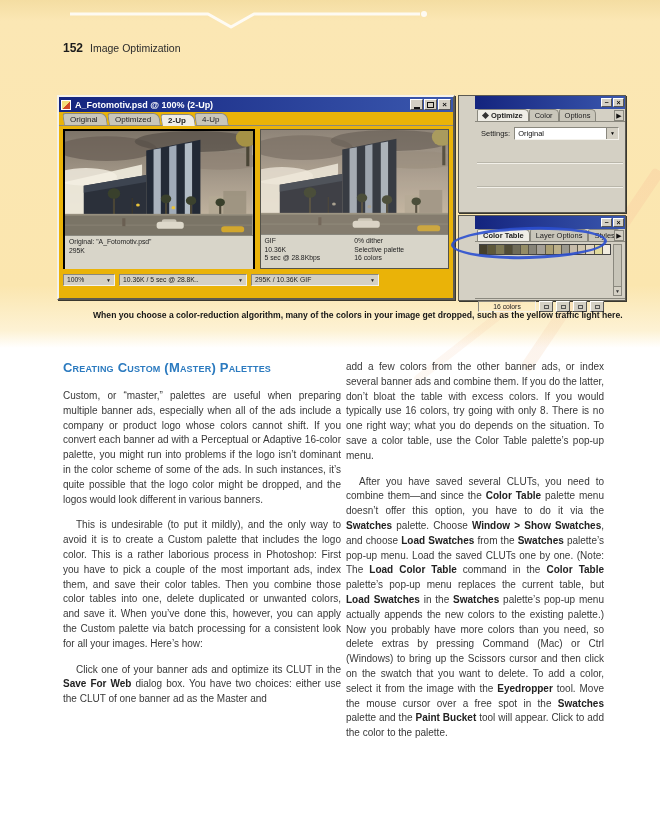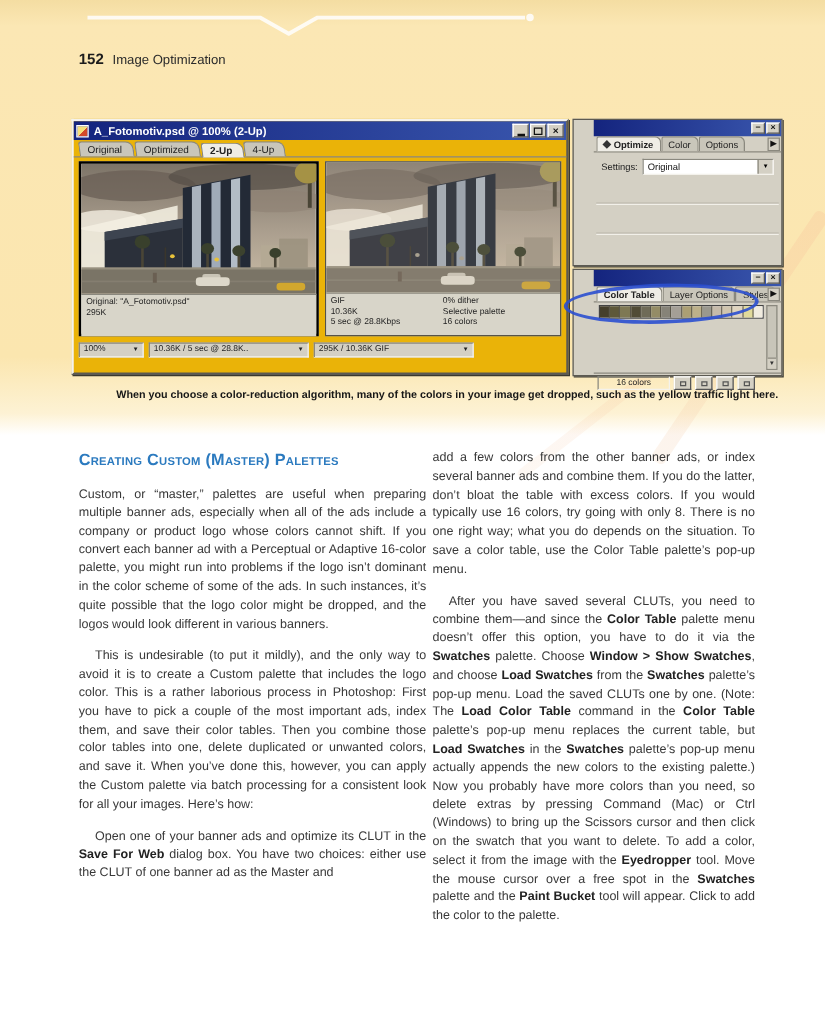--- a/index.html
+++ b/index.html
@@ -387,21 +387,21 @@
     </div>
   </div>
 
   <div class="caption">When you choose a color-reduction algorithm, many of the colors in your image get dropped, such as the yellow traffic light here.</div>
 
   <div class="article">
     <div class="headline">Creating Custom (Master) Palettes</div>
     <div class="colL">
       <p class="para"><span>Custom, or “master,” palettes are useful when preparing multiple banner ads, especially when all of the ads include a company or product logo whose colors cannot shift. If you convert each banner ad with a Perceptual or Adaptive 16-color palette, you might run into problems if the logo isn’t dominant in the color scheme of some of the ads. In such instances, it’s quite possible that the logo color might be dropped, and the logos would look different in various banners.</span></p>
       <p class="para ind"><span>This is undesirable (to put it mildly), and the only way to avoid it is to create a Custom palette that includes the logo color. This is a rather laborious process in Photoshop: First you have to pick a couple of the most important ads, index them, and save their color tables. Then you combine those color tables into one, delete duplicated or unwanted colors, and save it. When you’ve done this, however, you can apply the Custom palette via batch processing for a consistent look for all your images. Here’s how:</span></p>
-      <p class="para ind"><span>Open one of your banner ads and optimize its CLUT in the </span><b>Save For Web</b><span> dialog box. You have two choices: either use the CLUT of one banner ad as the Master and</span></p>
+      <p class="para ind"><span>Click one of your banner ads and optimize its CLUT in the </span><b>Save For Web</b><span> dialog box. You have two choices: either use the CLUT of one banner ad as the Master and</span></p>
     </div>
     <div class="colR">
       <p class="para"><span>add a few colors from the other banner ads, or index several banner ads and combine them. If you do the latter, don’t bloat the table with excess colors. If you would typically use 16 colors, try going with only 8. There is no one right way; what you do depends on the situation. To save a color table, use the Color Table palette’s pop-up menu.</span></p>
       <p class="para ind"><span>After you have saved several CLUTs, you need to combine them—and since the </span><b>Color Table</b><span> palette menu doesn’t offer this option, you have to do it via the </span><b>Swatches</b><span> palette. Choose </span><b>Window &gt; Show Swatches</b><span>, and choose </span><b>Load Swatches</b><span> from the </span><b>Swatches</b><span> palette’s pop-up menu. Load the saved CLUTs one by one. (Note: The </span><b>Load Color Table</b><span> command in the </span><b>Color Table</b><span> palette’s pop-up menu replaces the current table, but </span><b>Load Swatches</b><span> in the </span><b>Swatches</b><span> palette’s pop-up menu actually appends the new colors to the existing palette.) Now you probably have more colors than you need, so delete extras by pressing Command (Mac) or Ctrl (Windows) to bring up the Scissors cursor and then click on the swatch that you want to delete. To add a color, select it from the image with the </span><b>Eyedropper</b><span> tool. Move the mouse cursor over a free spot in the </span><b>Swatches</b><span> palette and the </span><b>Paint Bucket</b><span> tool will appear. Click to add the color to the palette.</span></p>
     </div>
   </div>
 
   <div class="band">
     <div class="band-left"></div>
     <svg class="ulogo" viewBox="0 0 92 54">

